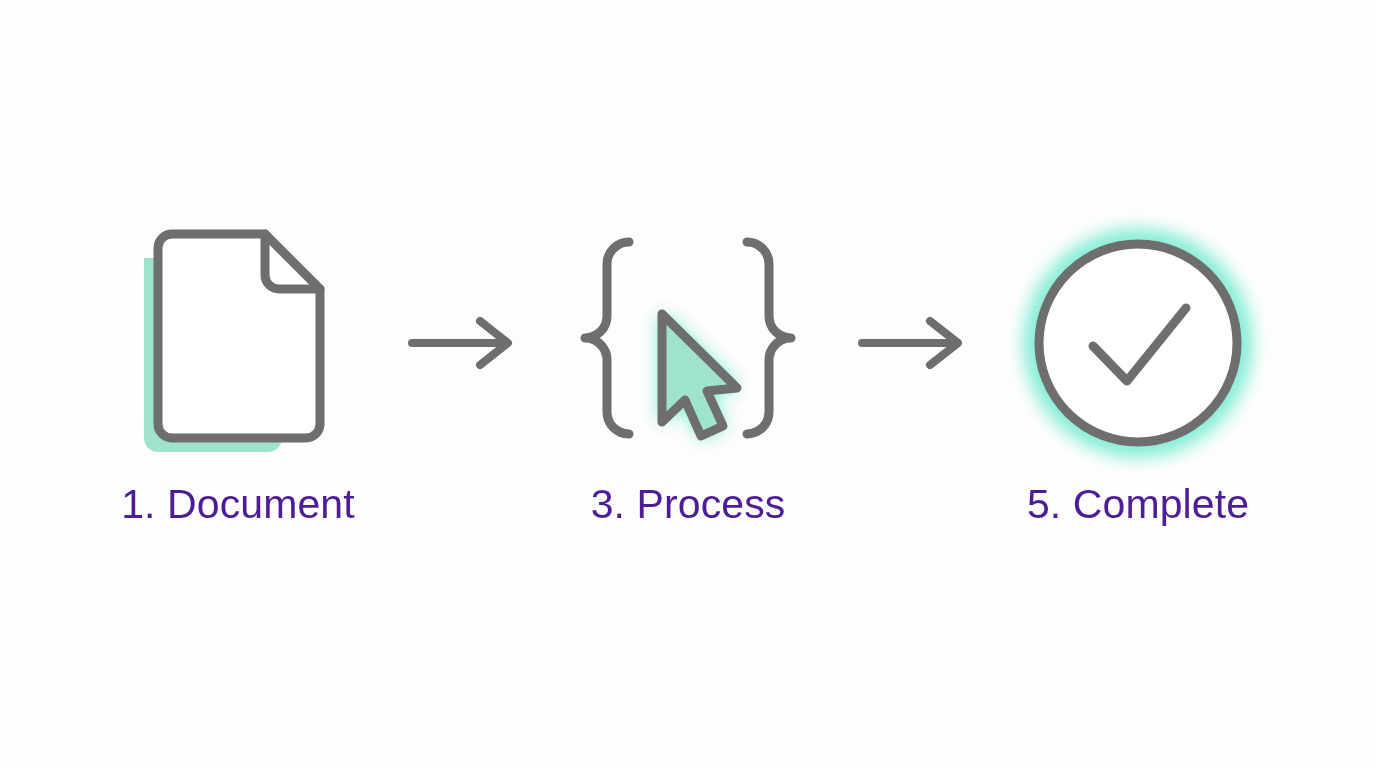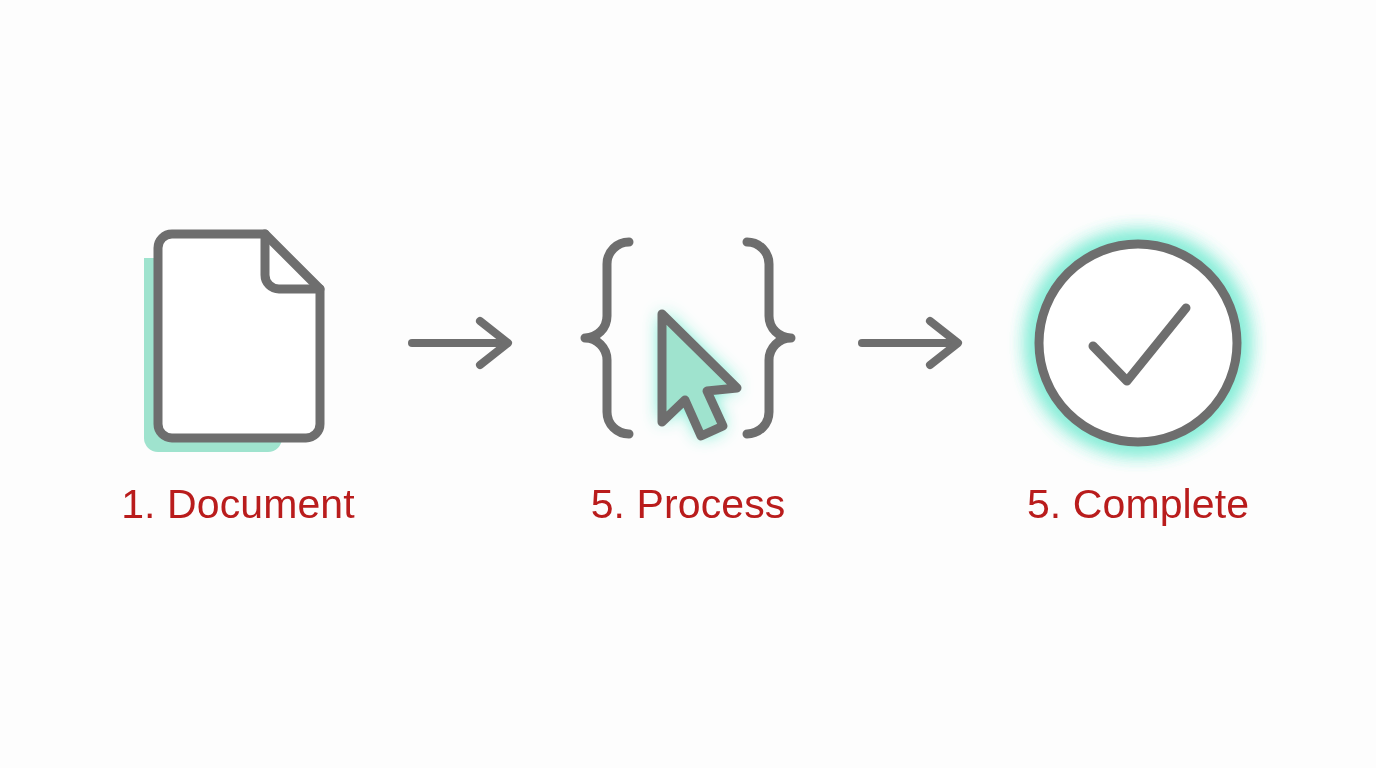--- a/index.html
+++ b/index.html
@@ -46,21 +46,21 @@
     display: flex;
     align-items: center;
     justify-content: center;
     position: relative;
   }
 
   .step-label {
     margin-top: 16px;
     font-size: 41px;
     font-weight: 400;
-    color: #b91c1c;
+    color: #4c1d95;
     letter-spacing: 0.1px;
     white-space: nowrap;
     line-height: 1;
   }
 
   .connector {
     width: 150px;
     height: 250px;
     display: flex;
     align-items: center;
@@ -116,21 +116,21 @@
 
           <path d="M174 14 a22 22 0 0 1 22 22 V88 a22 22 0 0 0 22 22 a22 22 0 0 0 -22 22 V184 a22 22 0 0 1 -22 22" fill="none" stroke="#6e6e6e" stroke-width="9" stroke-linecap="round" stroke-linejoin="round"></path>
 
           <g filter="url(#cursorGlow)">
             <path d="M89 86 L89 194 L112 172 L128 208 L150 198 L134 163 L164 160 Z" fill="#7fecd4"></path>
           </g>
 
           <path d="M89 86 L89 194 L112 172 L128 208 L150 198 L134 163 L164 160 Z" fill="#9fe3ce" stroke="#6e6e6e" stroke-width="9" stroke-linejoin="round" stroke-linecap="round"></path>
         </svg>
       </div>
-      <div class="step-label">5. Process</div>
+      <div class="step-label">3. Process</div>
     </div>
 
     <div class="connector">
       <svg width="110" height="56" viewBox="0 0 110 56">
         <path d="M4 28 H96" fill="none" stroke="#6e6e6e" stroke-width="8" stroke-linecap="round"></path>
         <path d="M72 6 L100 28 L72 50" fill="none" stroke="#6e6e6e" stroke-width="8" stroke-linecap="round" stroke-linejoin="round"></path>
       </svg>
     </div>
 
     <div class="step">

